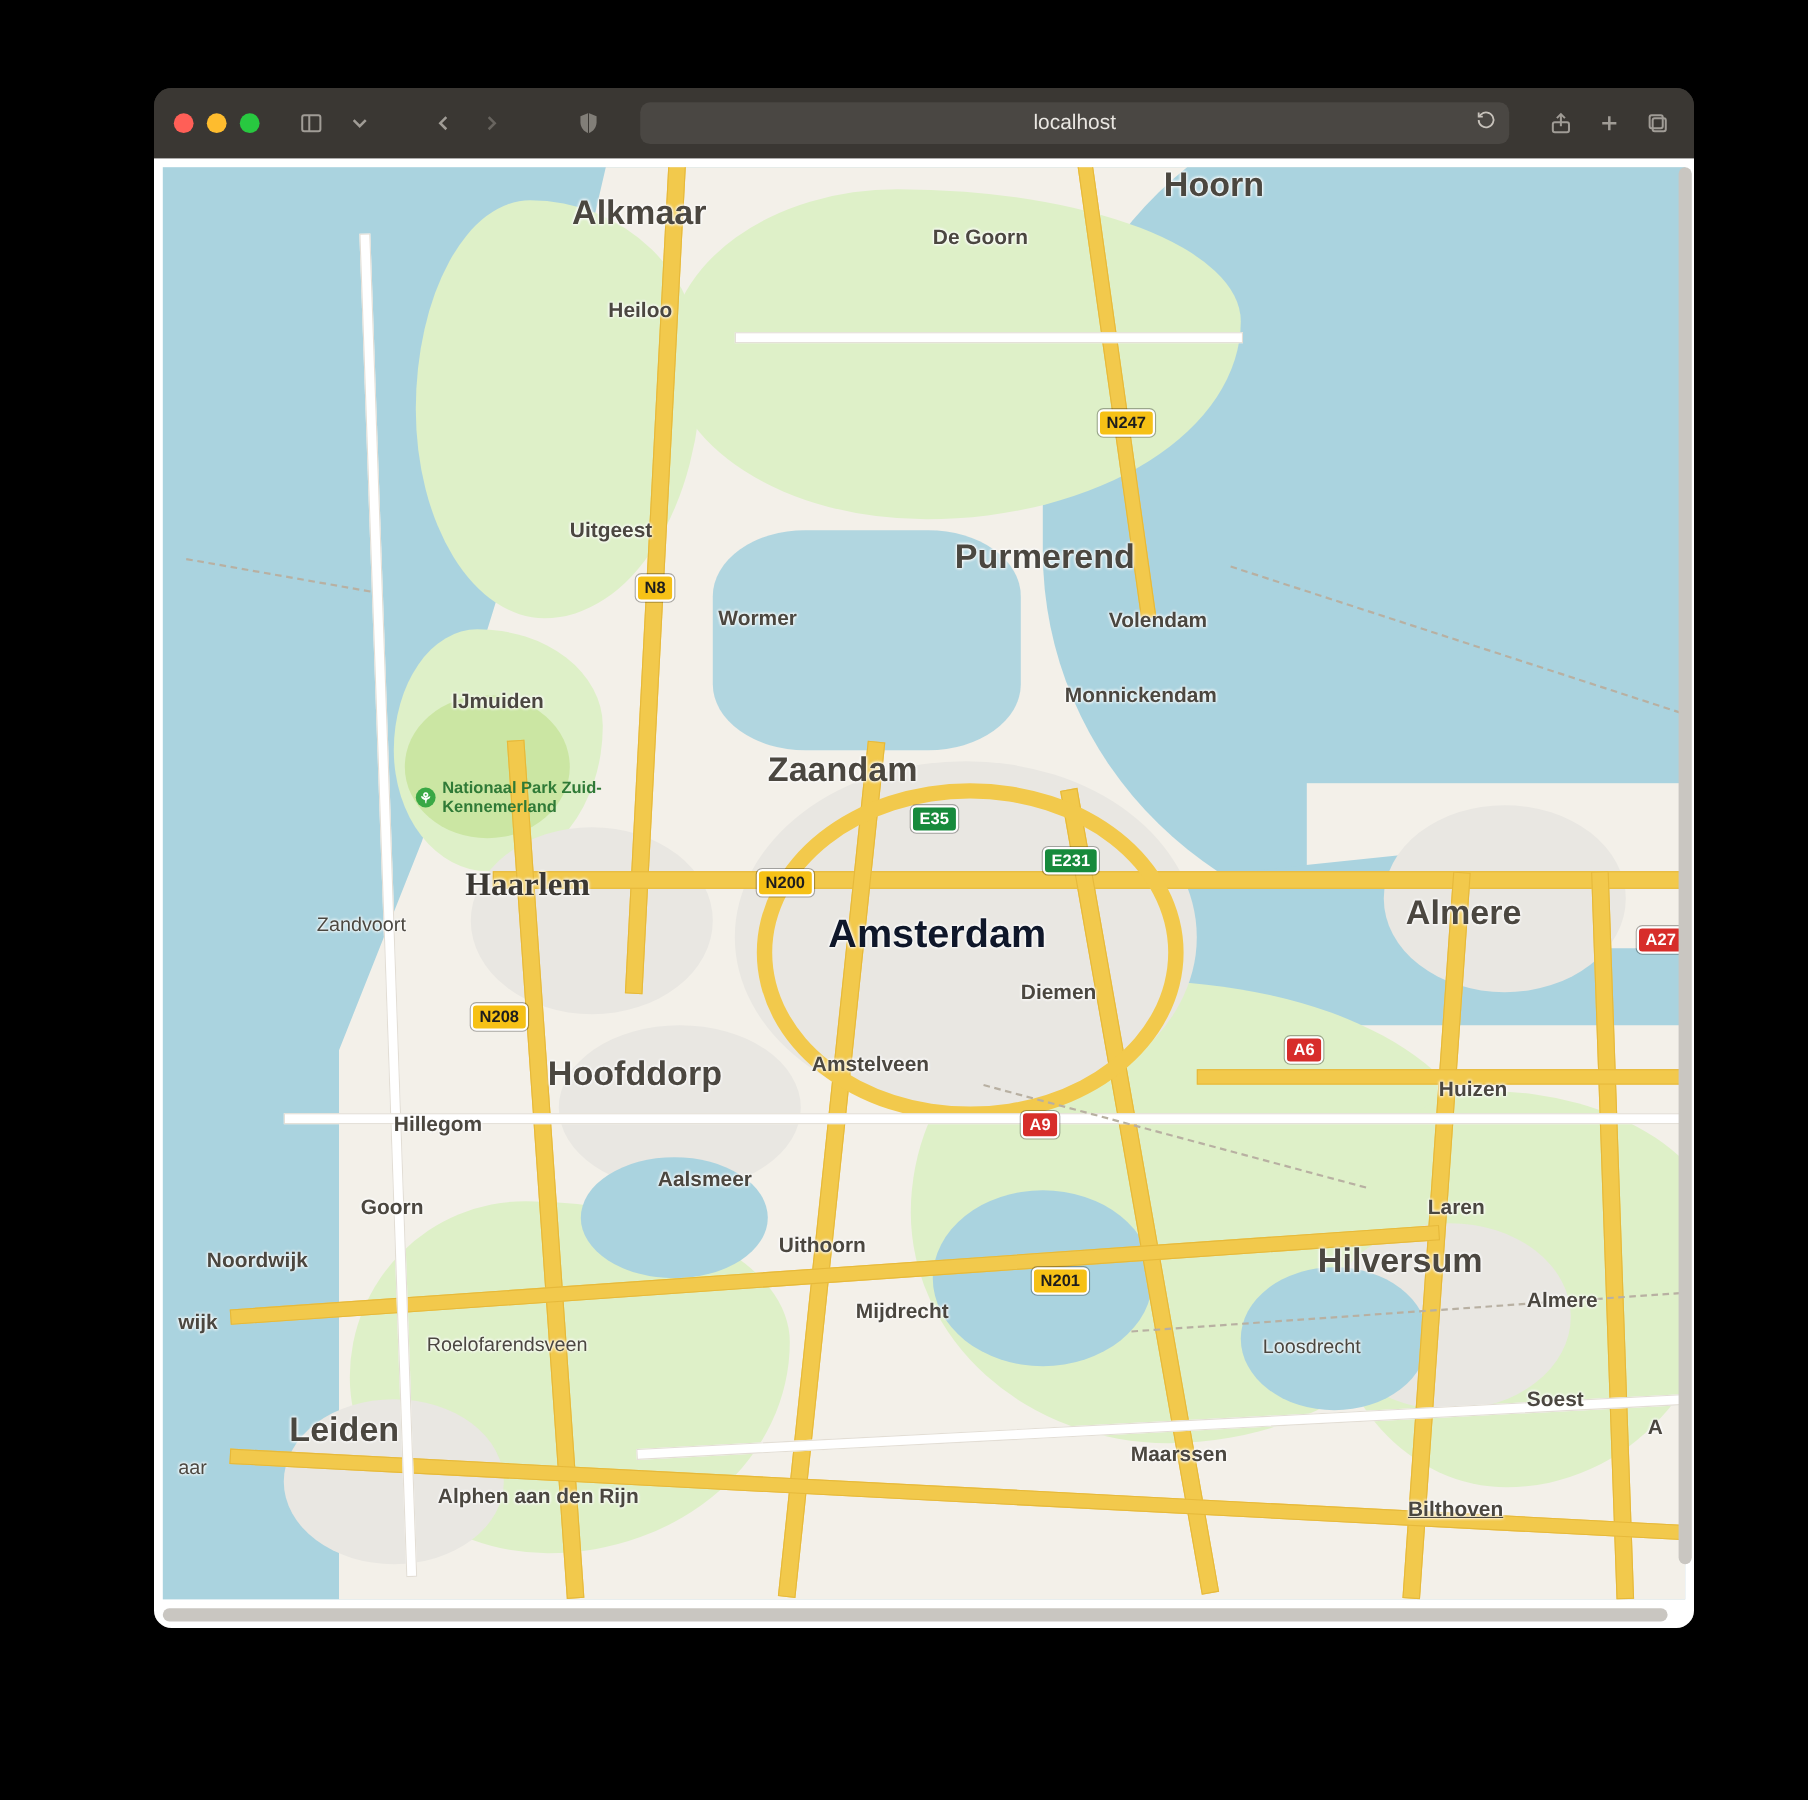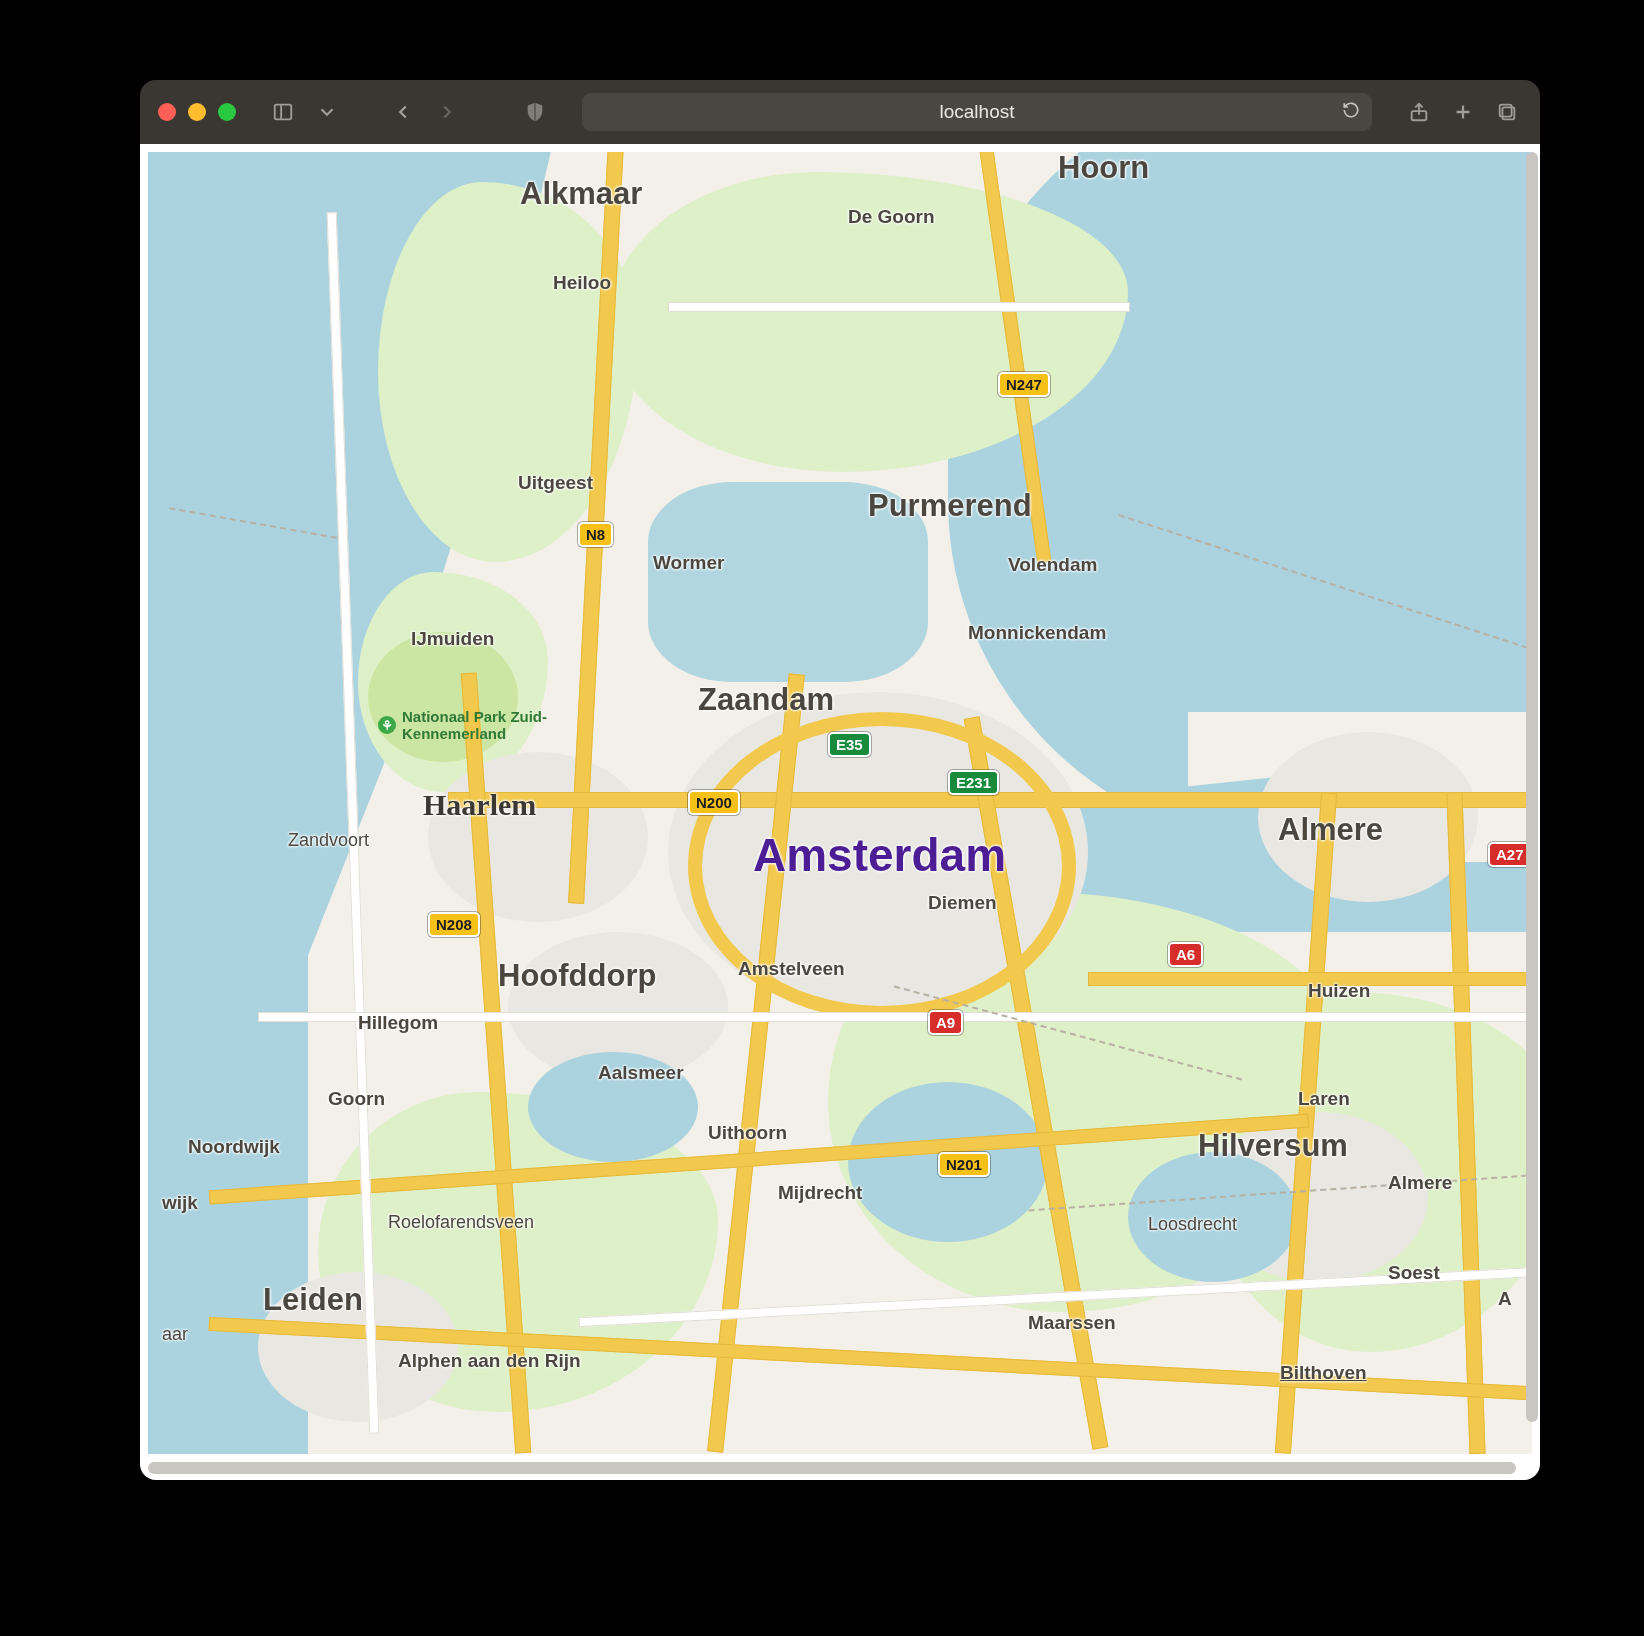--- a/index.html
+++ b/index.html
@@ -29,21 +29,21 @@
 
   .road-y{position:absolute;background:#f2c94c;border:1px solid #e6b93b;}
   .road-w{position:absolute;background:#fff;border:1px solid #e3ded5;}
   .road-dash{position:absolute;height:0;border-top:2.4px dashed #b8b0a2;}
 
   .city{position:absolute;font-weight:600;color:#4b4740;white-space:nowrap;text-shadow:0 0 3px #fff,0 0 3px #fff,0 0 3px #fff;}
   .sz-xs{font-size:18px;font-weight:500;}
   .sz-s {font-size:19px;}
   .sz-m {font-size:31px;}
   .sz-l {font-size:30px;font-weight:700;color:#3b3833;}
-  .sz-xl{font-size:46px;font-weight:800;color:#4c1d95;}
+  .sz-xl{font-size:36px;font-weight:800;color:#0f172a;}
 
   .shield{position:absolute;display:inline-flex;align-items:center;justify-content:center;font-weight:800;font-size:15px;border-radius:5px;padding:2px 6px;border:2px solid #fff;box-shadow:0 0 0 1px rgba(0,0,0,.3);}
   .shield.N{background:#f6c116;color:#1d1d1d;}
   .shield.A{background:#d72d2a;color:#fff;}
   .shield.E{background:#178a3c;color:#fff;}
 
   .poi{position:absolute;display:flex;align-items:center;gap:6px;font-size:15px;font-weight:600;color:#2f7a36;}
   .poi .ico{width:18px;height:18px;border-radius:50%;background:#39a845;display:flex;align-items:center;justify-content:center;color:#fff;font-size:13px;}
 </style>
 </head>

